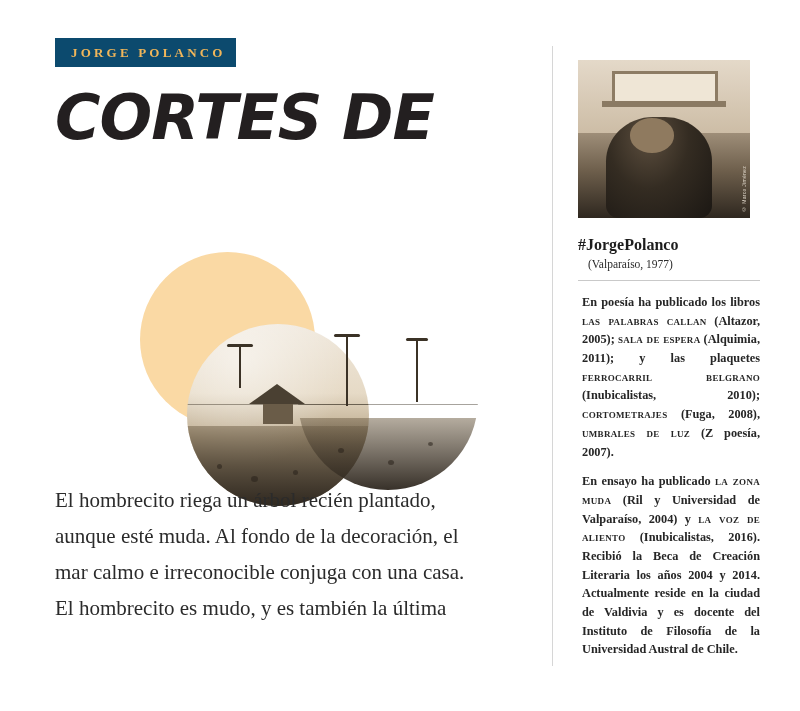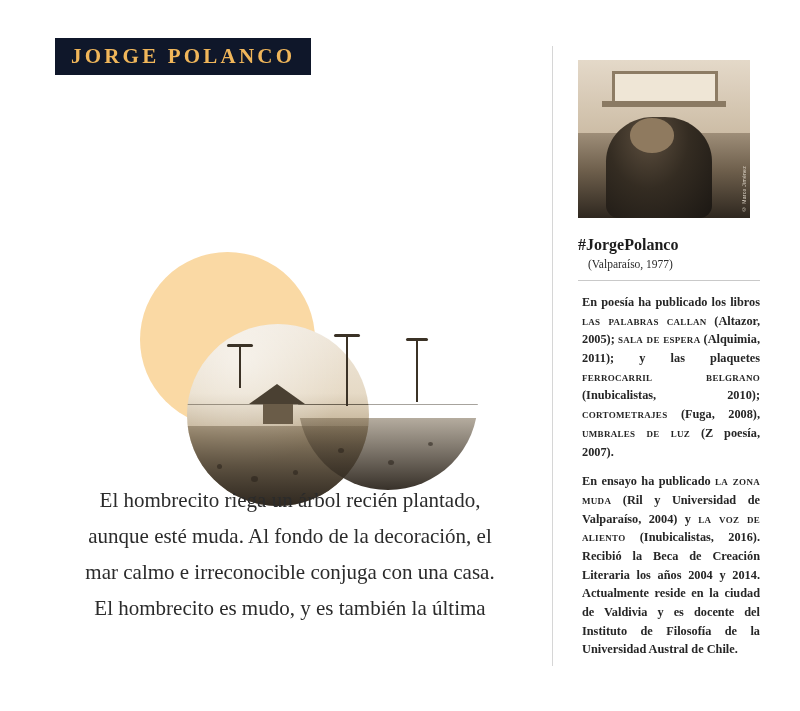--- a/index.html
+++ b/index.html
@@ -25,27 +25,27 @@
   
   .left-col {
     position: absolute;
     left: 55px;
     top: 38px;
     width: 470px;
   }
 
   .author-tag {
     display: inline-block;
-    background: #0f172a;
+    background: #0c4a6e;
     color: #f0b65a;
     font-family: "Liberation Serif", serif;
     font-weight: bold;
-    font-size: 21px;
+    font-size: 13px;
     letter-spacing: 3.2px;
-    padding: 8px 16px 8px 16px;
+    padding: 8px 10px 8px 16px;
     line-height: 1;
   }
 
   .main-title {
     margin-top: 22px;
     font-family: "DejaVu Sans", sans-serif;
     font-weight: bold;
     font-style: italic;
     font-size: 62px;
     line-height: 0.94;
@@ -132,21 +132,20 @@
   
   .poem {
     position: absolute;
     left: 55px;
     top: 482px;
     width: 470px;
     font-family: "Liberation Serif", serif;
     font-size: 21px;
     line-height: 1.72;
     color: #2b2b2b;
-    text-align: center;
   }
   .poem div { white-space: nowrap; }
 
   
   .right-col {
     position: absolute;
     left: 578px;
     top: 60px;
     width: 182px;
   }
@@ -250,20 +249,21 @@
 </head>
 <body>
 
 <div class="page">
 
   <div class="divider-vert"></div>
 
   <div class="left-col">
     <div class="author-tag">JORGE POLANCO</div>
     <div class="main-title">
+      <div>CORTES DE</div>
     </div>
   </div>
 
   <div class="collage">
     <div class="circle circle-peach"></div>
 
     <div class="circle circle-photo-a">
       <div class="horizon" style="top:44%;"></div>
       <div class="ground" style="top:56%; height:44%;"></div>
       <div class="tree" style="left:52px; top:22px; width:2px; height:42px;"></div>

